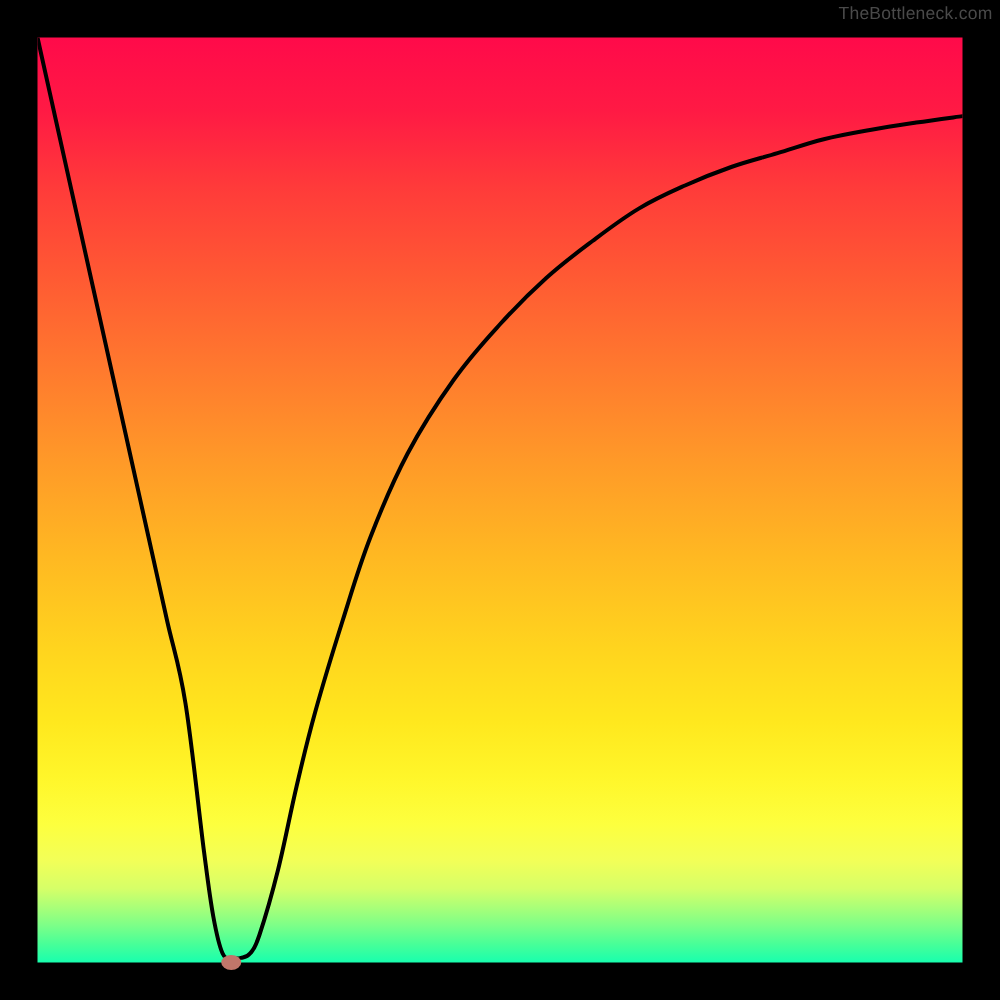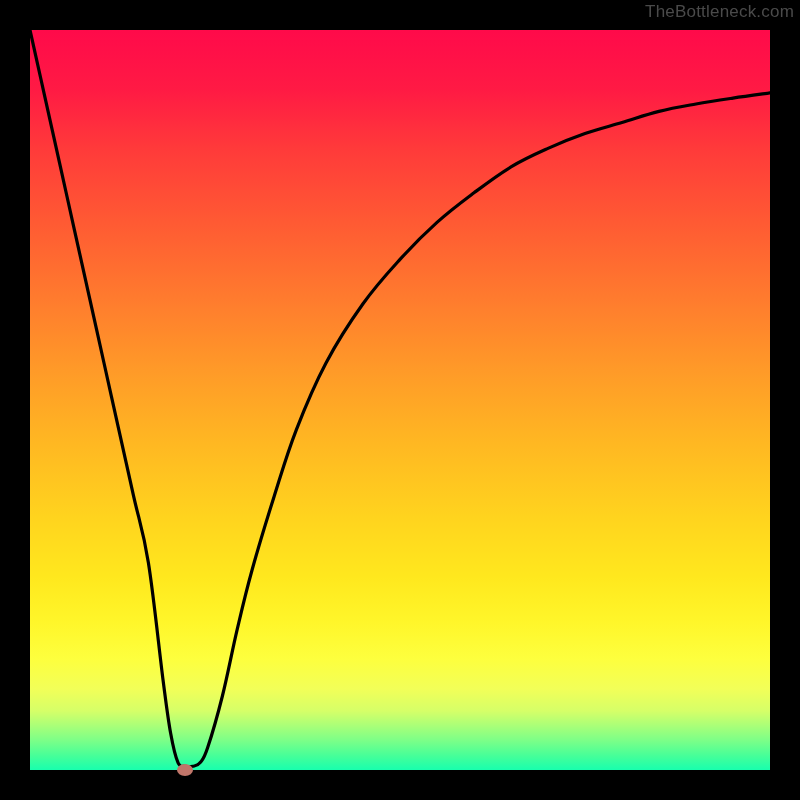--- a/index.html
+++ b/index.html
@@ -41,21 +41,21 @@
       #7cff88 96%,
       #48ff98 98%,
       #18ffae 100%
     );
   }
   .watermark {
     position: absolute;
     top: 2px;
     right: 6px;
     color: #4a4a4a;
-    font-size: 17px;
+    font-size: 14px;
     font-weight: 500;
     letter-spacing: 0.2px;
   }
   svg.curve {
     position: absolute;
     left: 0;
     top: 0;
     width: 740px;
     height: 740px;
   }

